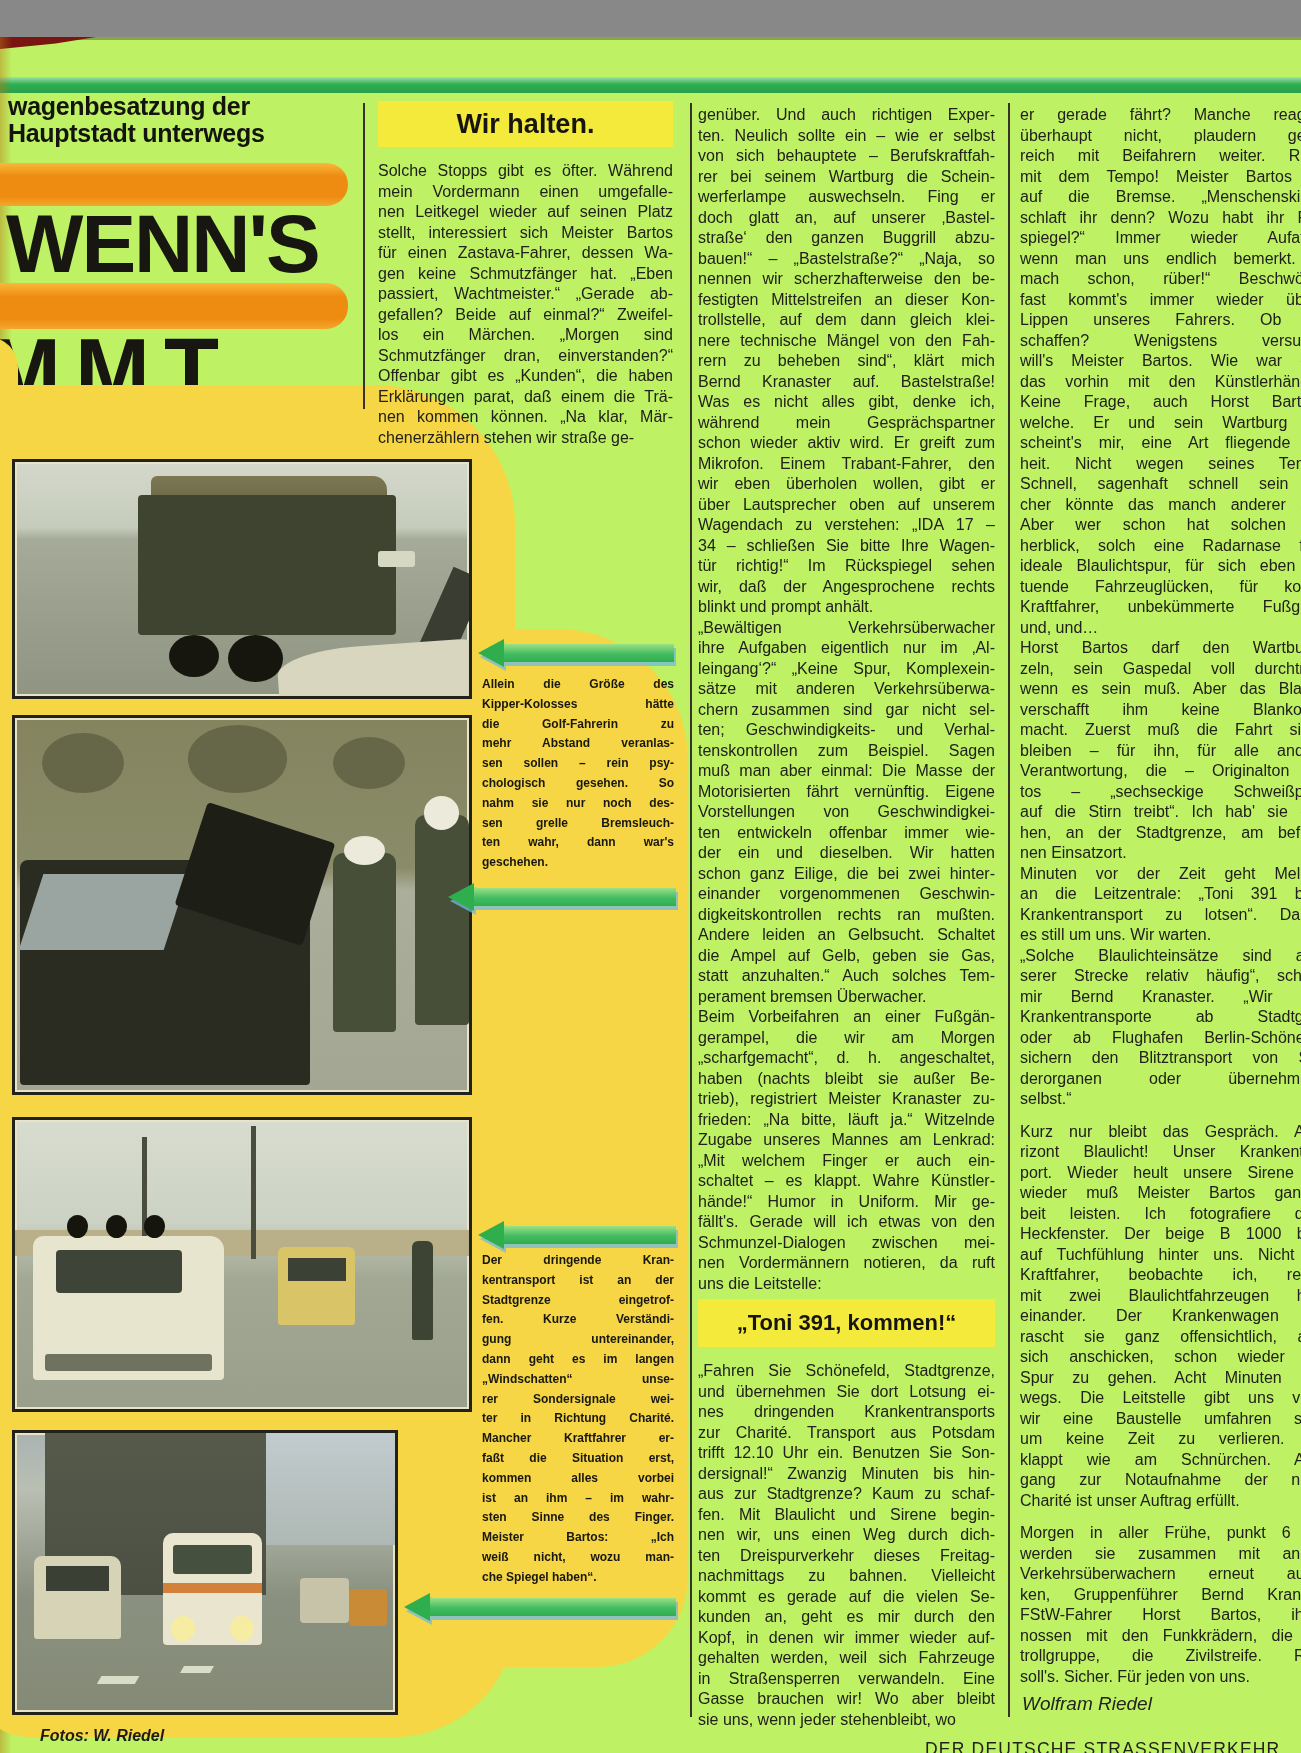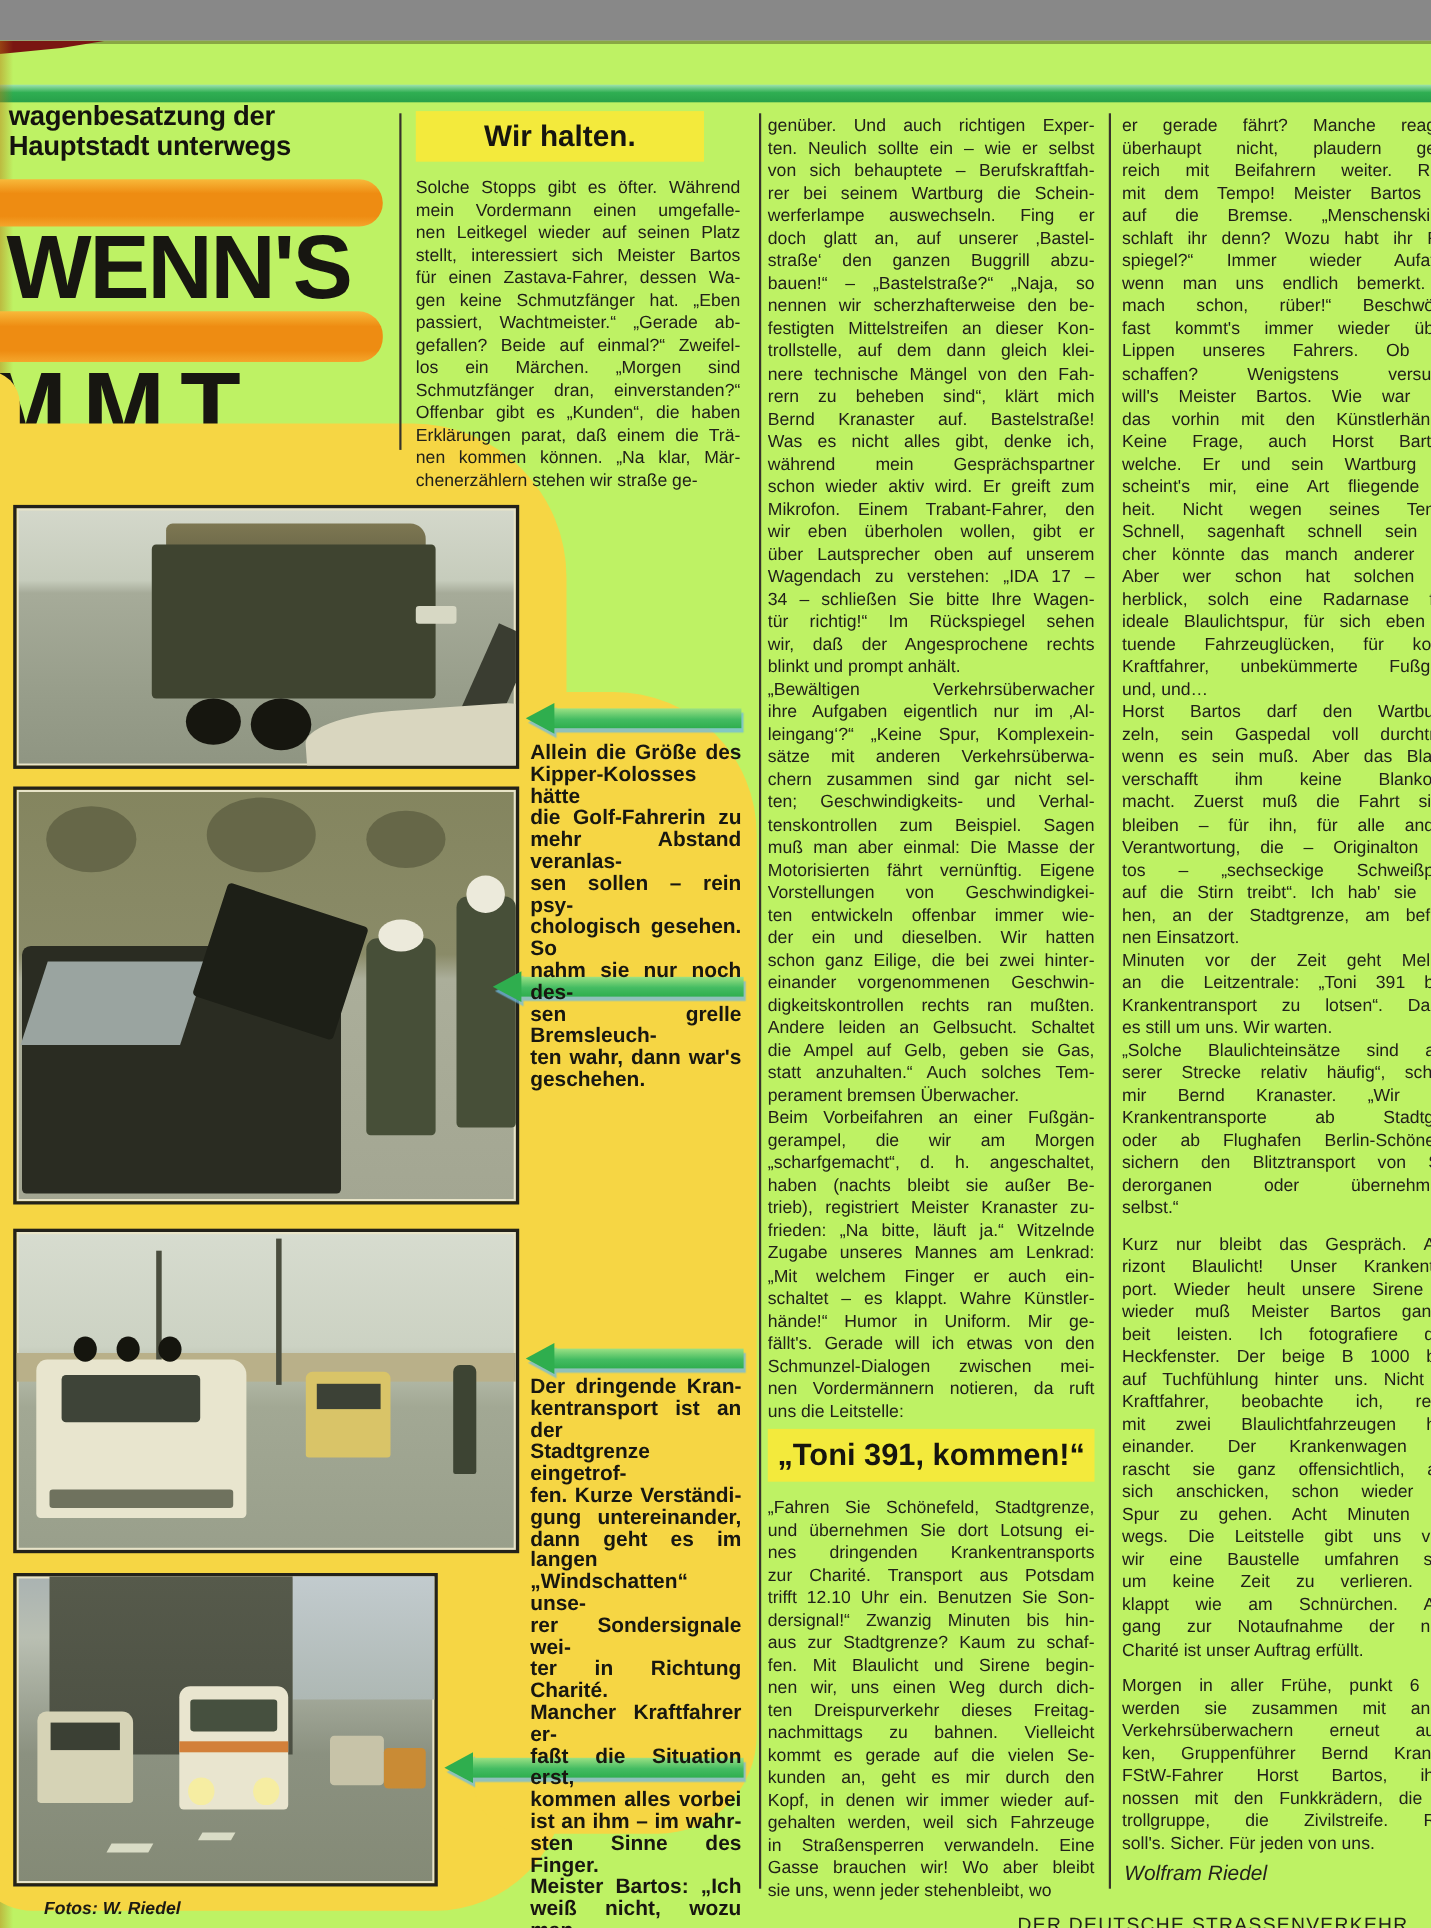--- a/index.html
+++ b/index.html
@@ -46,27 +46,27 @@
   
   .arrow{position:absolute;height:28px;filter:drop-shadow(2px 4px 0 rgba(110,185,225,.75));}
   .arrow .shaft{position:absolute;left:22px;right:0;top:5px;bottom:5px;
                 background:linear-gradient(180deg,#9be184 0%,#44bc62 55%,#2fae4e 100%);}
   .arrow .tip{position:absolute;left:0;top:0;width:0;height:0;
               border-top:14px solid transparent;border-bottom:14px solid transparent;
               border-right:26px solid #2fae4e;}
   
   .hibox{position:absolute;background:#f3ea3c;display:flex;align-items:center;justify-content:center;
          font-weight:bold;color:#16150f;}
-  .wh{left:378px;top:64px;width:262px;height:46px;font-size:27px;}
-  .toni{left:698px;top:1262px;width:297px;height:48px;font-size:28px;}
+  .wh{left:378px;top:64px;width:295px;height:46px;font-size:27px;}
+  .toni{left:698px;top:1262px;width:297px;height:48px;font-size:22px;}
   
   .col{position:absolute;font-size:16px;line-height:20.5px;color:#21201a;}
   .col .ln{text-align:justify;text-align-last:justify;}
   .col .ln.end{text-align-last:auto;}
-  .cap{position:absolute;font-size:19px;line-height:19.8px;font-weight:bold;color:#181710;}
+  .cap{position:absolute;font-size:12px;line-height:19.8px;font-weight:bold;color:#181710;}
   .cap .ln{text-align:justify;text-align-last:justify;}
   .cap .ln.end{text-align-last:auto;}
   .c1{left:378px;top:124px;width:295px;}
   .c3a{left:698px;top:68px;width:297px;}
   .c3b{left:698px;top:1324px;width:297px;}
   .c4{left:1020px;top:68px;width:298px;}
   .cap1{left:482px;top:638px;width:192px;}
   .cap2{left:482px;top:1214px;width:192px;}
   .gap{width:100%;}
   .byline{position:absolute;left:1022px;top:1656px;font-size:19px;font-style:italic;color:#24231c;}

